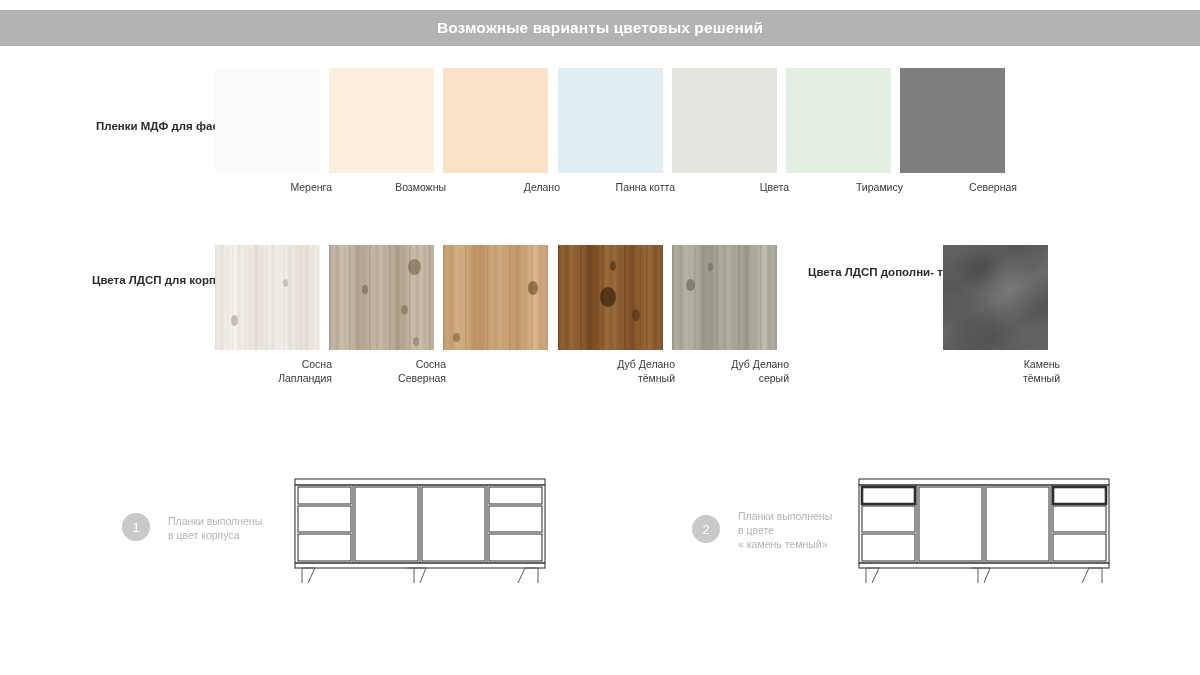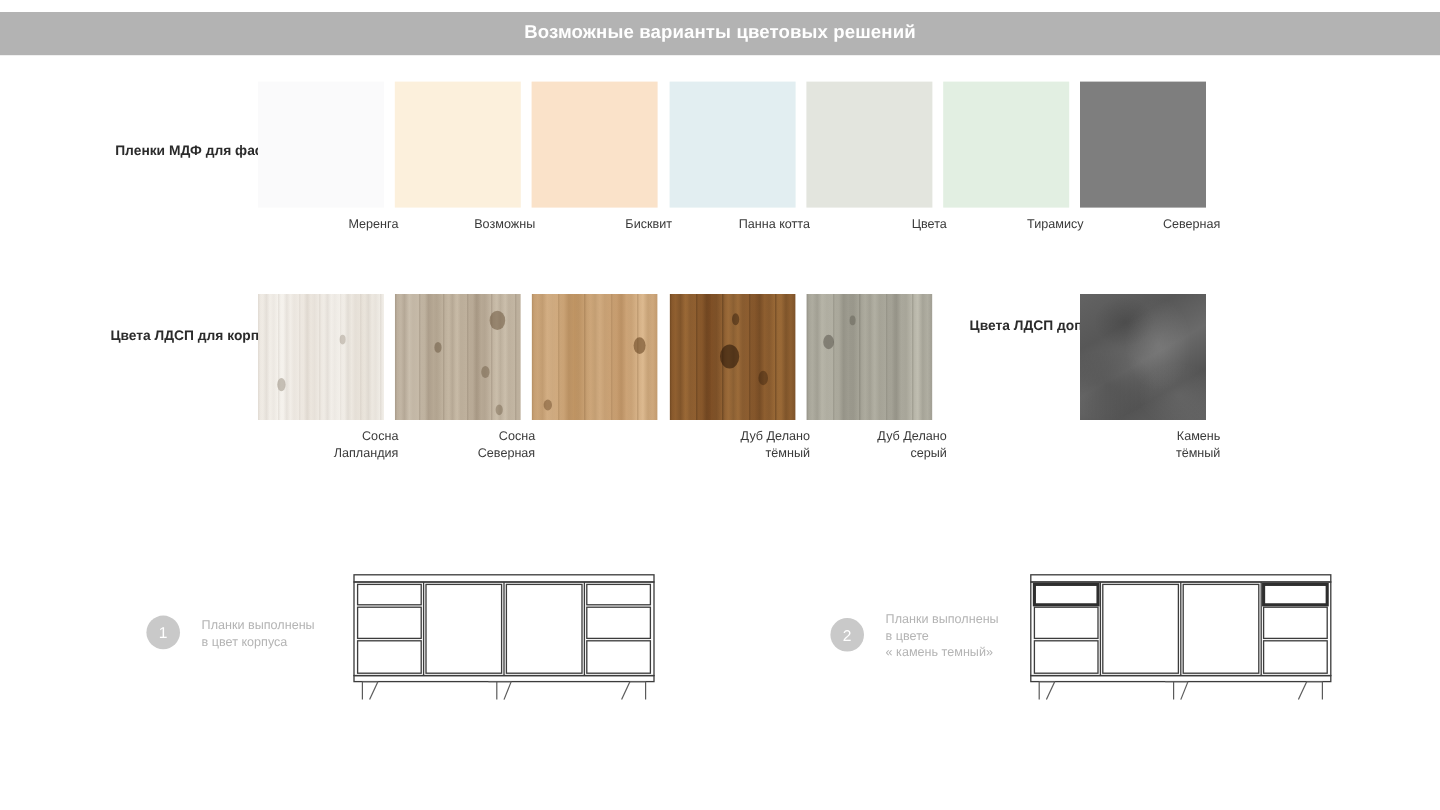--- a/index.html
+++ b/index.html
@@ -183,21 +183,21 @@
     <div class="swatch" style="left:215px">
       <div class="chip flat" style="background: rgb(250, 250, 251);"></div>
       <div class="cap" style="color: rgb(58, 58, 58);">Меренга</div>
     </div>
     <div class="swatch" style="left:329px">
       <div class="chip flat" style="background: rgb(252, 240, 220);"></div>
       <div class="cap" style="color: rgb(58, 58, 58);">Возможны</div>
     </div>
     <div class="swatch" style="left:443px">
       <div class="chip flat" style="background: rgb(250, 226, 201);"></div>
-      <div class="cap" style="color: rgb(58, 58, 58);">Бисквит</div>
+      <div class="cap" style="color: rgb(58, 58, 58);">Делано</div>
     </div>
     <div class="swatch" style="left:558px">
       <div class="chip flat" style="background: rgb(226, 238, 241);"></div>
       <div class="cap" style="color: rgb(58, 58, 58);">Панна котта</div>
     </div>
     <div class="swatch" style="left:672px">
       <div class="chip flat" style="background: rgb(227, 229, 222);"></div>
       <div class="cap" style="color: rgb(58, 58, 58);">Цвета</div>
     </div>
     <div class="swatch" style="left:786px">
@@ -269,21 +269,21 @@
       <div class="cap" style="color: rgb(58, 58, 58);">Дуб Делано
 серый</div>
     </div>
   </div>
 
   <div class="row-label" id="label-extra" style="color: rgb(43, 43, 43);">Цвета ЛДСП
 дополни-
 тельный</div>
 
   <div class="row2">
-    <div class="swatch" style="left:900px">
+    <div class="swatch" style="left:943px">
       <div class="chip">
         <div class="wood w-stone"></div>
       </div>
       <div class="cap" style="color: rgb(58, 58, 58);">Камень
 тёмный</div>
     </div>
   </div>
 
   <div class="bracket left"></div>
   <div class="bracket right"></div>

